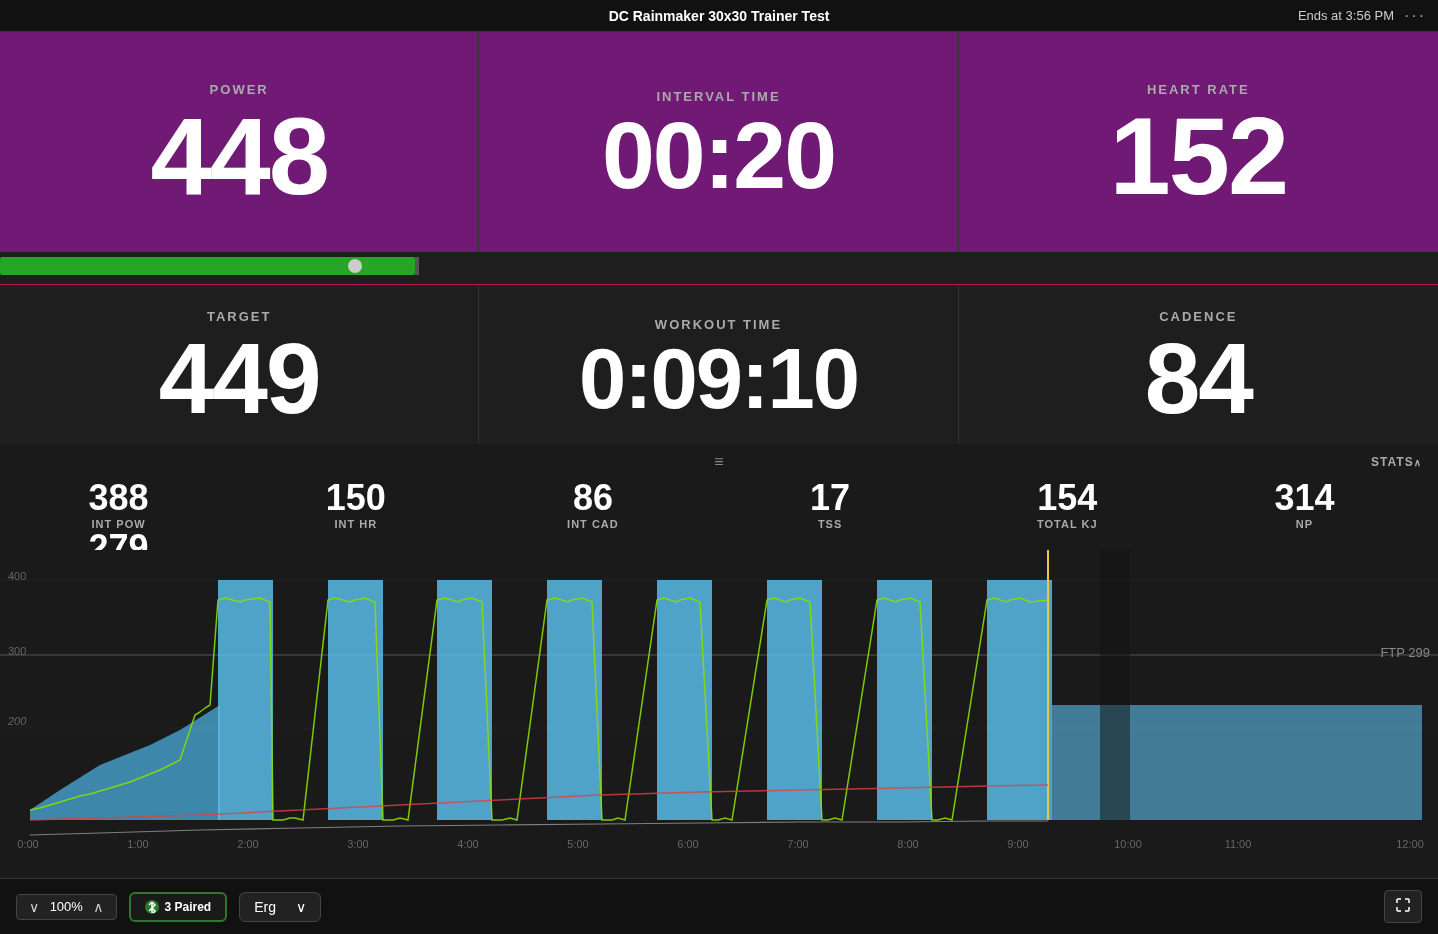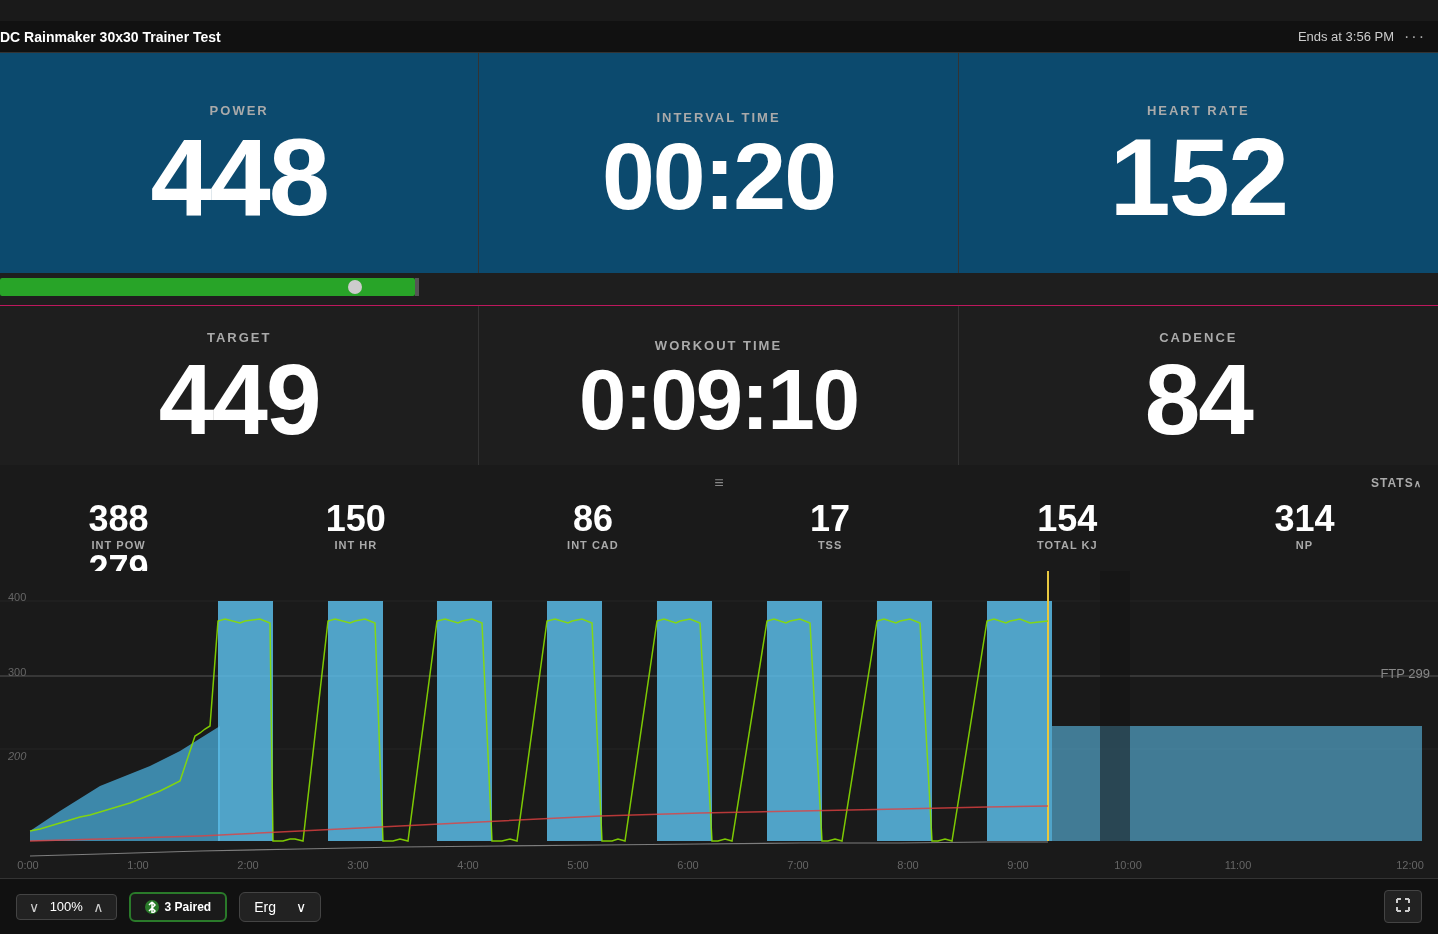--- a/index.html
+++ b/index.html
@@ -12,23 +12,23 @@
       overflow: hidden;
       position: relative;
     }
 
     
     .top-bar {
       background: #111;
       height: 32px;
       display: flex;
       align-items: center;
+      justify-content: center;
       position: relative;
       border-bottom: 1px solid #333;
-      margin-top: 21px;
     }
     .top-bar-title {
       font-size: 14px;
       font-weight: 600;
       color: #fff;
     }
     .top-bar-time {
       position: absolute;
       right: 44px;
       font-size: 13px;
@@ -37,21 +37,21 @@
     .top-bar-dots {
       position: absolute;
       right: 12px;
       font-size: 16px;
       color: #aaa;
       letter-spacing: 2px;
     }
 
     
     .metrics-top {
-      background: #0c4a6e;
+      background: #701a75;
       display: grid;
       grid-template-columns: 1fr 1fr 1fr;
       padding: 0;
       height: 220px;
     }
     .metric-cell {
       display: flex;
       flex-direction: column;
       align-items: center;
       justify-content: center;
@@ -376,21 +376,21 @@
     <div class="stat-item">
       <span class="stat-value">279</span>
       <span class="stat-label">AVG POW</span>
     </div>
   </div>
 
   <div class="chart-area">
     
     <span class="y-label" style="top: 20px;">400</span>
     <span class="y-label" style="top: 95px;">300</span>
-    <span class="y-label" style="top: 179px; font-style: italic;">200</span>
+    <span class="y-label" style="top: 165px; font-style: italic;">200</span>
 
     
     <span class="ftp-label" style="top: 95px;">FTP 299</span>
 
     <svg class="chart-svg" viewBox="0 0 1438 310" preserveAspectRatio="none">
 
       <rect width="1438" height="310" fill="#1a1a1a"></rect>
 
       <line x1="0" y1="30" x2="1438" y2="30" stroke="#333" stroke-width="0.5"></line>
       <line x1="0" y1="105" x2="1438" y2="105" stroke="#555" stroke-width="1"></line>

